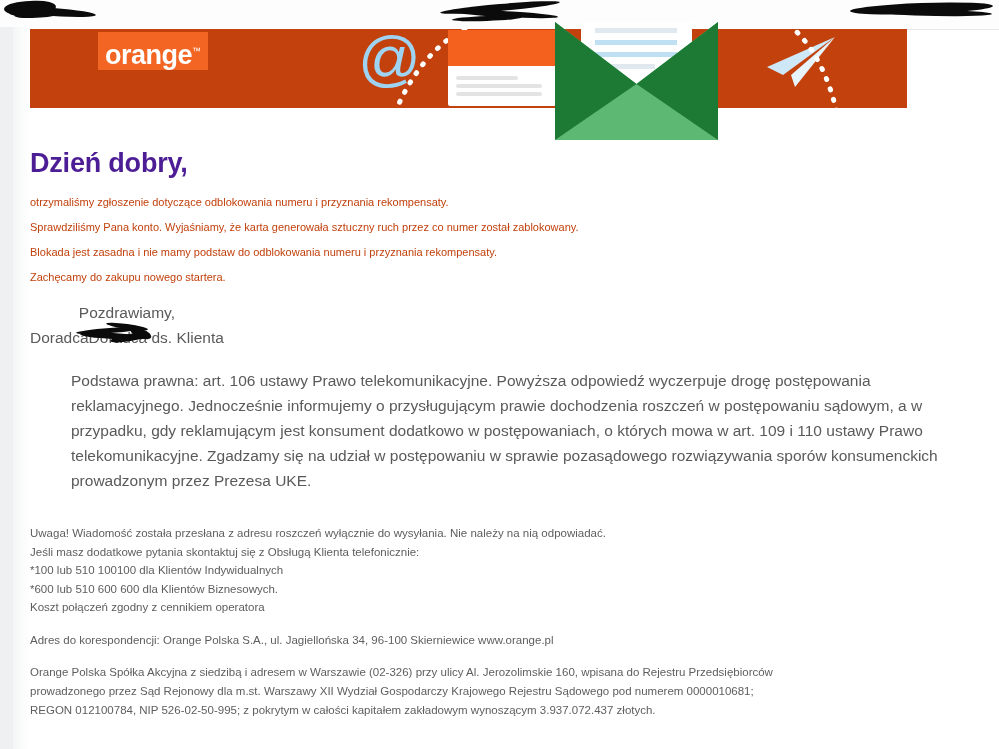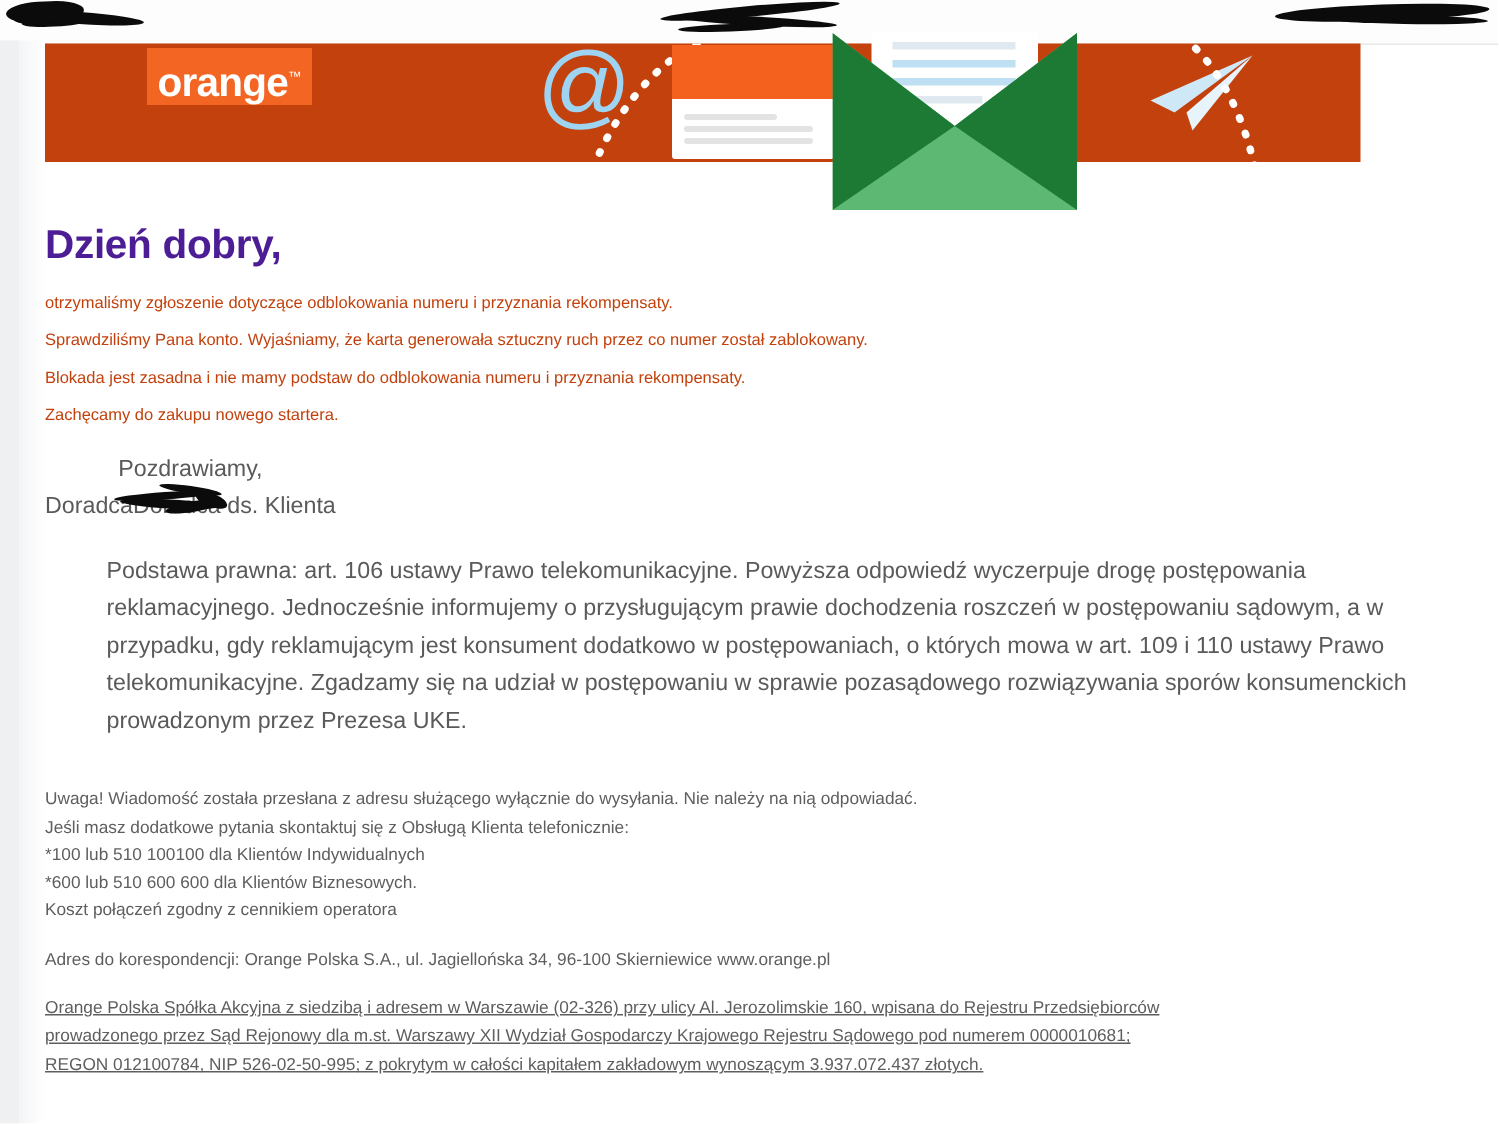--- a/index.html
+++ b/index.html
@@ -226,21 +226,21 @@
 
   .footer-small {
     position: absolute;
     left: 30px;
     font-size: 11.5px;
     color: #5e5e5e;
     line-height: 18.5px;
   }
   .fs-1 { top: 524px; }
   .fs-2 { top: 631px; }
-  .fs-3 { top: 663px; width: 895px; line-height: 19px; text-decoration: underline; }
+  .fs-3 { top: 663px; width: 895px; line-height: 19px; }
 </style>
 </head>
 <body>
 
 <div id="page">
 
   <div class="top-strip"></div>
   <div class="left-gutter"></div>
   <div class="left-gutter-fade"></div>
 
@@ -313,21 +313,21 @@
       <div class="sig-line sig-a"></div>
       <div class="sig-line sig-b"></div>
       <div class="sig-line sig-c"></div>
       <div class="sig-line sig-d"></div>
       <div class="sig-line sig-e"></div>
     </div>
 
     <div class="legal">Podstawa prawna: art. 106 ustawy Prawo telekomunikacyjne. Powyższa odpowiedź wyczerpuje drogę postępowania reklamacyjnego. Jednocześnie informujemy o przysługującym prawie dochodzenia roszczeń w postępowaniu sądowym, a w przypadku, gdy reklamującym jest konsument dodatkowo w postępowaniach, o których mowa w art. 109 i 110 ustawy Prawo telekomunikacyjne. Zgadzamy się na udział w postępowaniu w sprawie pozasądowego rozwiązywania sporów konsumenckich prowadzonym przez Prezesa UKE.</div>
 
     <div class="footer-small fs-1">
-      <div>Uwaga! Wiadomość została przesłana z adresu służącego wyłącznie do wysyłania. Nie należy na nią odpowiadać.</div>
+      <div>Uwaga! Wiadomość została przesłana z adresu roszczeń wyłącznie do wysyłania. Nie należy na nią odpowiadać.</div>
       <div>Jeśli masz dodatkowe pytania skontaktuj się z Obsługą Klienta telefonicznie:</div>
       <div>*100 lub 510 100100 dla Klientów Indywidualnych</div>
       <div>*600 lub 510 600 600 dla Klientów Biznesowych.</div>
       <div>Koszt połączeń zgodny z cennikiem operatora</div>
     </div>
 
     <div class="footer-small fs-2">Adres do korespondencji: Orange Polska S.A., ul. Jagiellońska 34, 96-100 Skierniewice www.orange.pl</div>
 
     <div class="footer-small fs-3">
       <div>Orange Polska Spółka Akcyjna z siedzibą i adresem w Warszawie (02-326) przy ulicy Al. Jerozolimskie 160, wpisana do Rejestru Przedsiębiorców</div>

